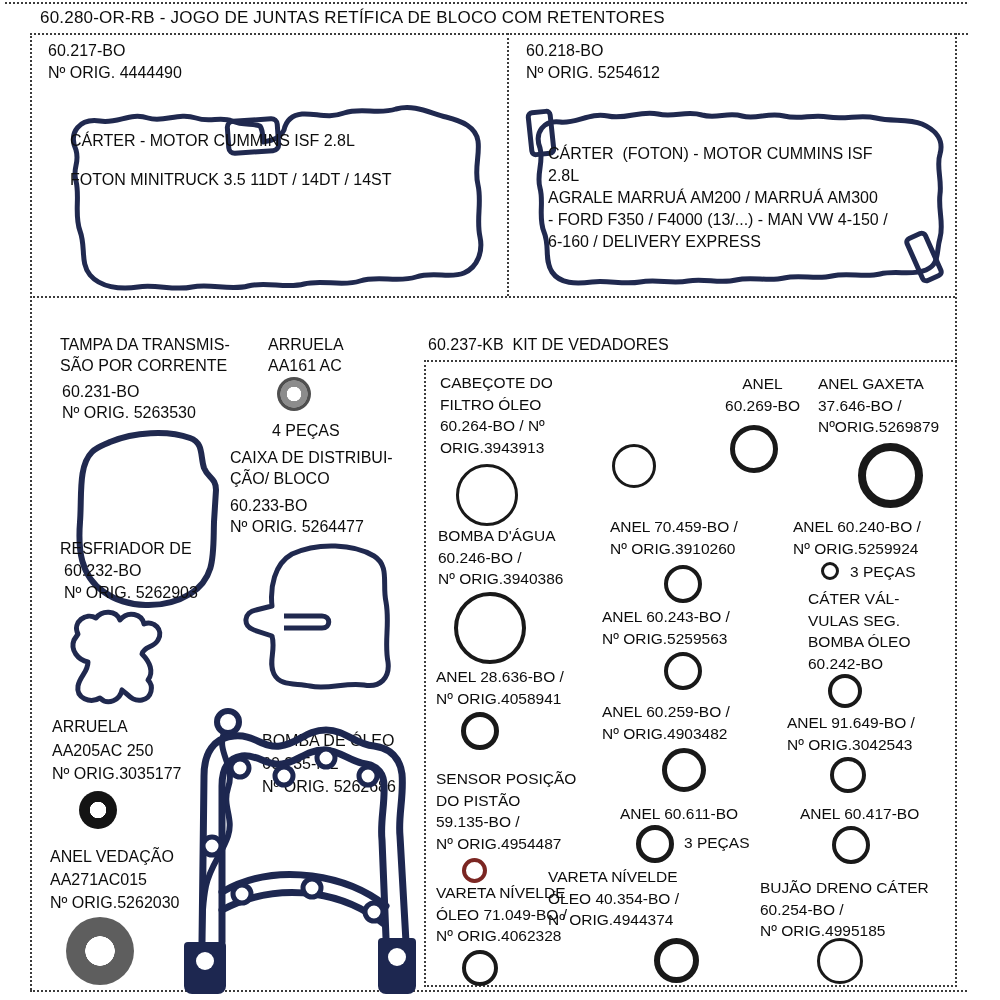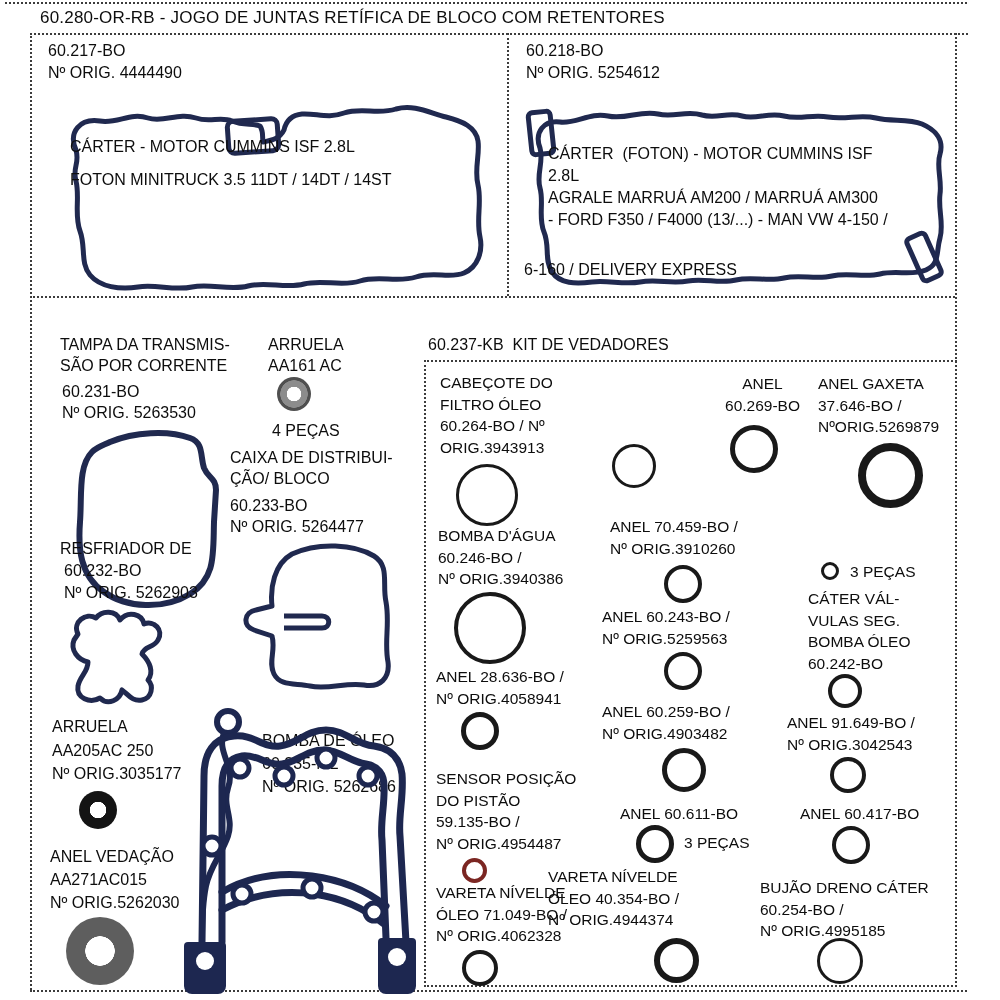--- a/index.html
+++ b/index.html
@@ -36,37 +36,37 @@
   <div class="t title" style="left:40px;top:7px;">60.280-OR-RB - JOGO DE JUNTAS RETÍFICA DE BLOCO COM RETENTORES</div>
 
   <div class="t" style="left:48px;top:40px;">60.217-BO</div>
   <div class="t" style="left:48px;top:62px;">Nº ORIG. 4444490</div>
   <div class="gsvg" style="left:48px;top:88px;">
     <svg width="452" height="206" viewBox="0 0 452 206" fill="none" stroke="#20294f" stroke-width="5" stroke-linejoin="round">
       <path d="M28,62 C20,44 32,30 52,33 C70,36 82,24 100,30 C116,35 130,24 148,30 C162,35 172,28 184,33 C196,38 204,35 212,38 C216,44 214,50 215,54 C226,52 232,50 236,42 C238,33 244,27 254,26 C268,25 280,31 296,25 C314,19 330,27 348,21 C366,16 382,25 398,29 C414,33 428,39 430,53 C432,67 426,81 430,97 C434,115 428,131 432,149 C435,163 430,179 416,185 C402,191 386,183 368,189 C350,195 330,187 312,193 C294,199 274,191 256,196 C238,201 218,193 200,198 C182,203 162,195 144,199 C126,203 108,196 90,199 C72,202 52,199 42,187 C32,175 38,159 32,143 C26,127 32,109 28,93 C24,79 32,76 28,62 Z"></path>
       <rect x="180" y="32" width="50" height="32" rx="6" transform="rotate(-4 205 48)"></rect>
     </svg>
   </div>
-  <div class="t" style="left:70px;top:136px;">CÁRTER - MOTOR CUMMINS ISF 2.8L</div>
+  <div class="t" style="left:70px;top:130px;">CÁRTER - MOTOR CUMMINS ISF 2.8L</div>
   <div class="t" style="left:70px;top:169px;">FOTON MINITRUCK 3.5 11DT / 14DT / 14ST</div>
 
   <div class="t" style="left:526px;top:40px;">60.218-BO</div>
   <div class="t" style="left:526px;top:62px;">Nº ORIG. 5254612</div>
   <div class="gsvg" style="left:516px;top:90px;">
     <svg width="450" height="200" viewBox="0 0 450 200" fill="none" stroke="#20294f" stroke-width="5" stroke-linejoin="round">
       <path d="M24,58 C18,42 28,30 44,32 C60,34 74,22 92,26 C110,30 124,20 142,24 C158,28 170,20 186,25 C200,29 212,22 226,26 C240,30 252,22 268,26 C284,30 296,24 312,27 C330,30 344,24 360,28 C376,32 392,28 406,34 C420,40 428,50 424,64 C420,76 426,90 424,104 C422,120 428,134 424,148 C420,162 424,174 410,180 C396,186 380,180 364,184 C348,188 332,182 316,186 C300,190 284,184 268,188 C252,192 236,186 220,190 C204,194 188,188 172,191 C156,194 140,189 124,192 C108,195 92,190 76,192 C60,194 44,194 36,182 C28,170 34,156 28,142 C22,128 28,112 24,98 C20,84 28,72 24,58 Z"></path>
       <rect x="14" y="22" width="22" height="42" rx="4" transform="rotate(-6 25 43)"></rect>
       <rect x="398" y="144" width="20" height="46" rx="4" transform="rotate(-24 408 167)"></rect>
     </svg>
   </div>
   <div class="t" style="left:548px;top:143px;">CÁRTER  (FOTON) - MOTOR CUMMINS ISF</div>
   <div class="t" style="left:548px;top:165px;">2.8L</div>
   <div class="t" style="left:548px;top:187px;">AGRALE MARRUÁ AM200 / MARRUÁ AM300</div>
   <div class="t" style="left:548px;top:209px;">- FORD F350 / F4000 (13/...) - MAN VW 4-150 /</div>
-  <div class="t" style="left:524px;top:231px;margin-top:28px;">6-160 / DELIVERY EXPRESS</div>
+  <div class="t" style="left:548px;top:231px;">6-160 / DELIVERY EXPRESS</div>
 
   <div class="t" style="left:60px;top:334px;">TAMPA DA TRANSMIS-</div>
   <div class="t" style="left:60px;top:355px;">SÃO POR CORRENTE</div>
   <div class="t" style="left:62px;top:381px;">60.231-BO</div>
   <div class="t" style="left:62px;top:402px;">Nº ORIG. 5263530</div>
   <div class="gsvg" style="left:58px;top:426px;">
     <svg width="180" height="192" viewBox="0 0 180 192" fill="none" stroke="#20294f" stroke-width="6" stroke-linejoin="round">
       <path d="M52,16 C76,6 110,4 132,12 C146,17 142,30 146,42 C150,52 158,52 158,64 L156,96 C155,128 158,152 132,168 C106,184 68,182 46,166 C22,150 20,122 22,96 C24,70 20,40 34,26 C40,20 46,19 52,16 Z"></path>
     </svg>
   </div>
@@ -209,20 +209,24 @@
   </div>
   <div class="ring" style="left:654px;top:938px;width:45px;height:45px;border-width:6px;"></div>
 
   <div class="kt" style="left:818px;top:373px;">
     <div class="ln">ANEL GAXETA</div>
     <div class="ln">37.646-BO /</div>
     <div class="ln">NºORIG.5269879</div>
   </div>
   <div class="ring" style="left:858px;top:443px;width:65px;height:65px;border-width:8px;"></div>
 
+  <div class="kt" style="left:793px;top:516px;">
+    <div class="ln">ANEL 60.240-BO /</div>
+    <div class="ln">Nº ORIG.5259924</div>
+  </div>
   <div class="ring" style="left:821px;top:562px;width:18px;height:18px;border-width:3px;"></div>
   <div class="kt" style="left:850px;top:561px;">
     <div class="ln">3 PEÇAS</div>
   </div>
 
   <div class="kt" style="left:808px;top:588px;">
     <div class="ln">CÁTER VÁL-</div>
     <div class="ln">VULAS SEG.</div>
     <div class="ln">BOMBA ÓLEO</div>
     <div class="ln">60.242-BO</div>

